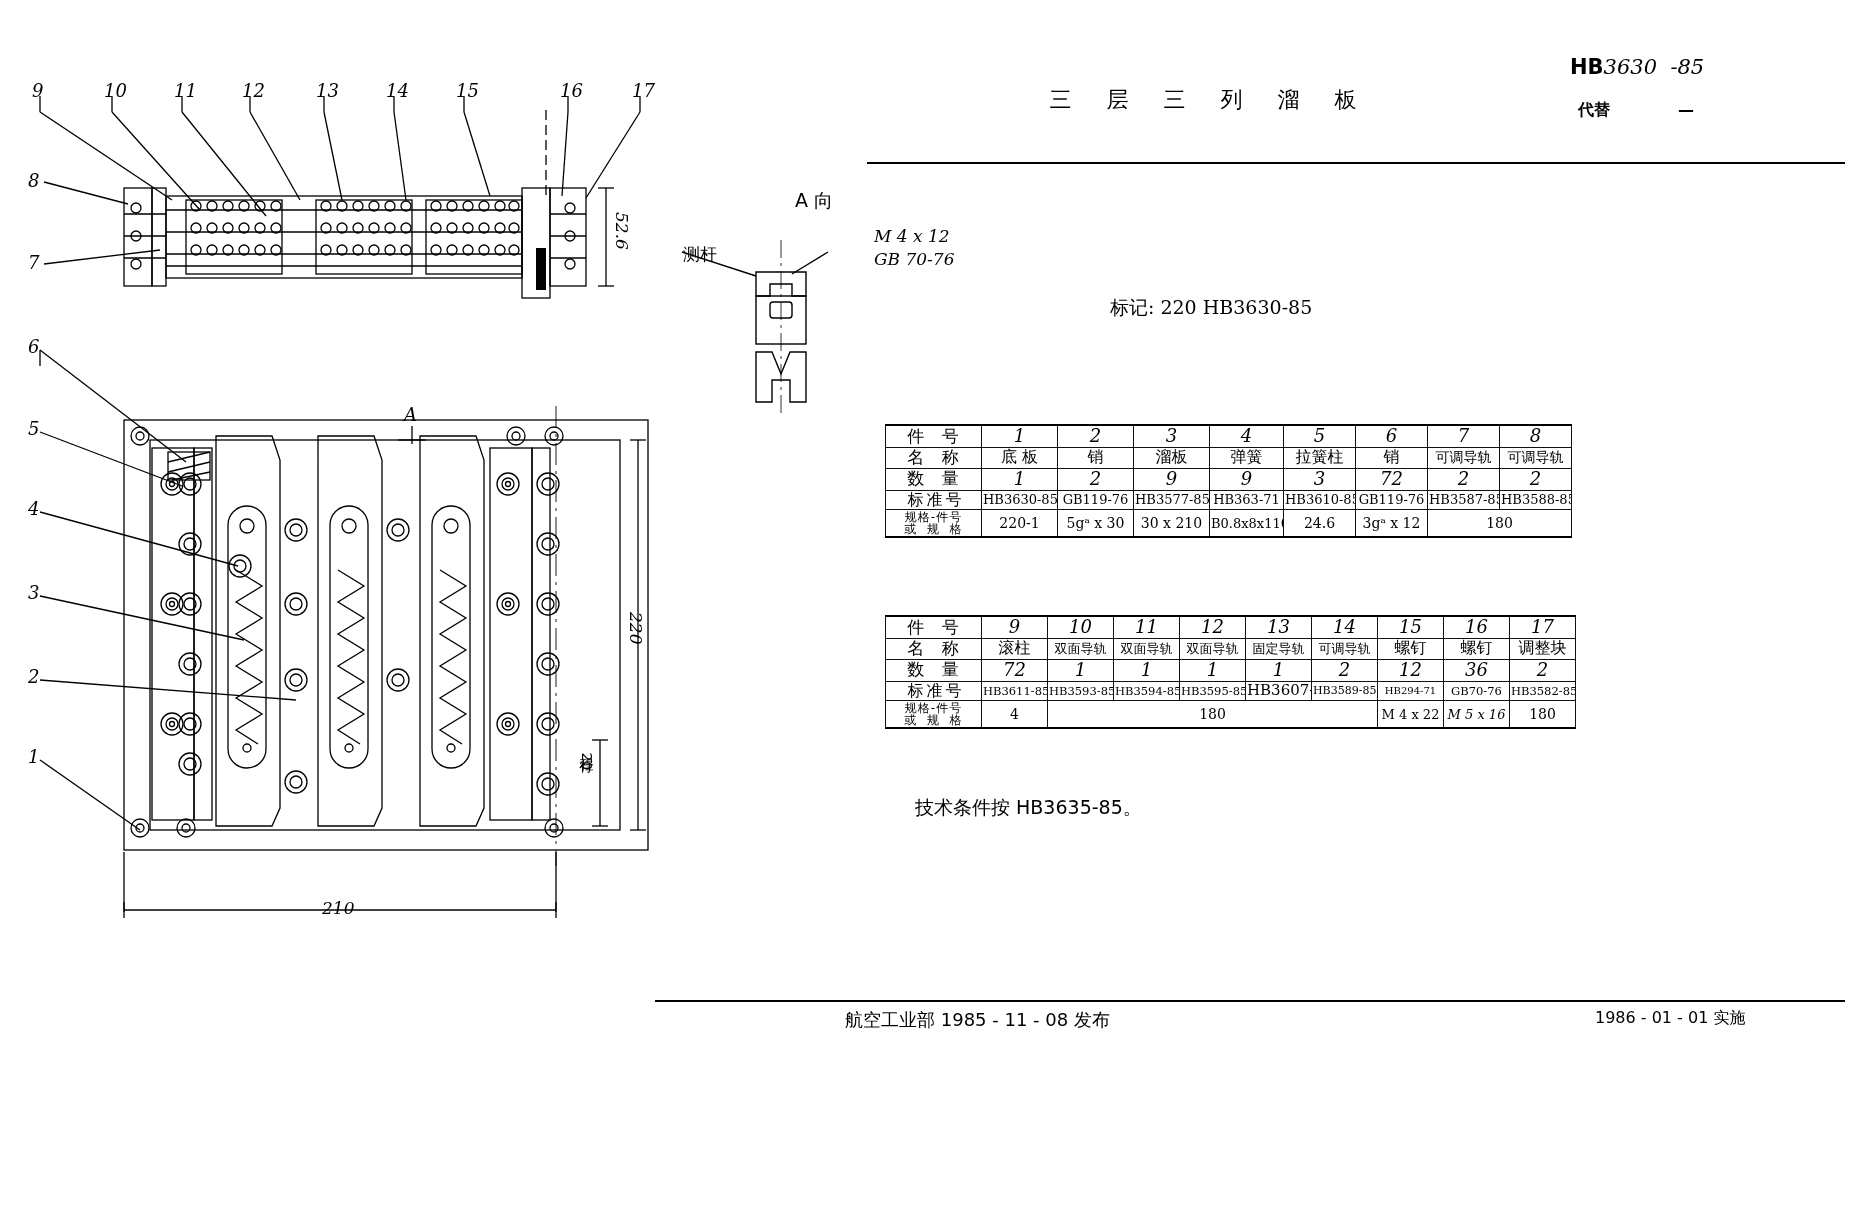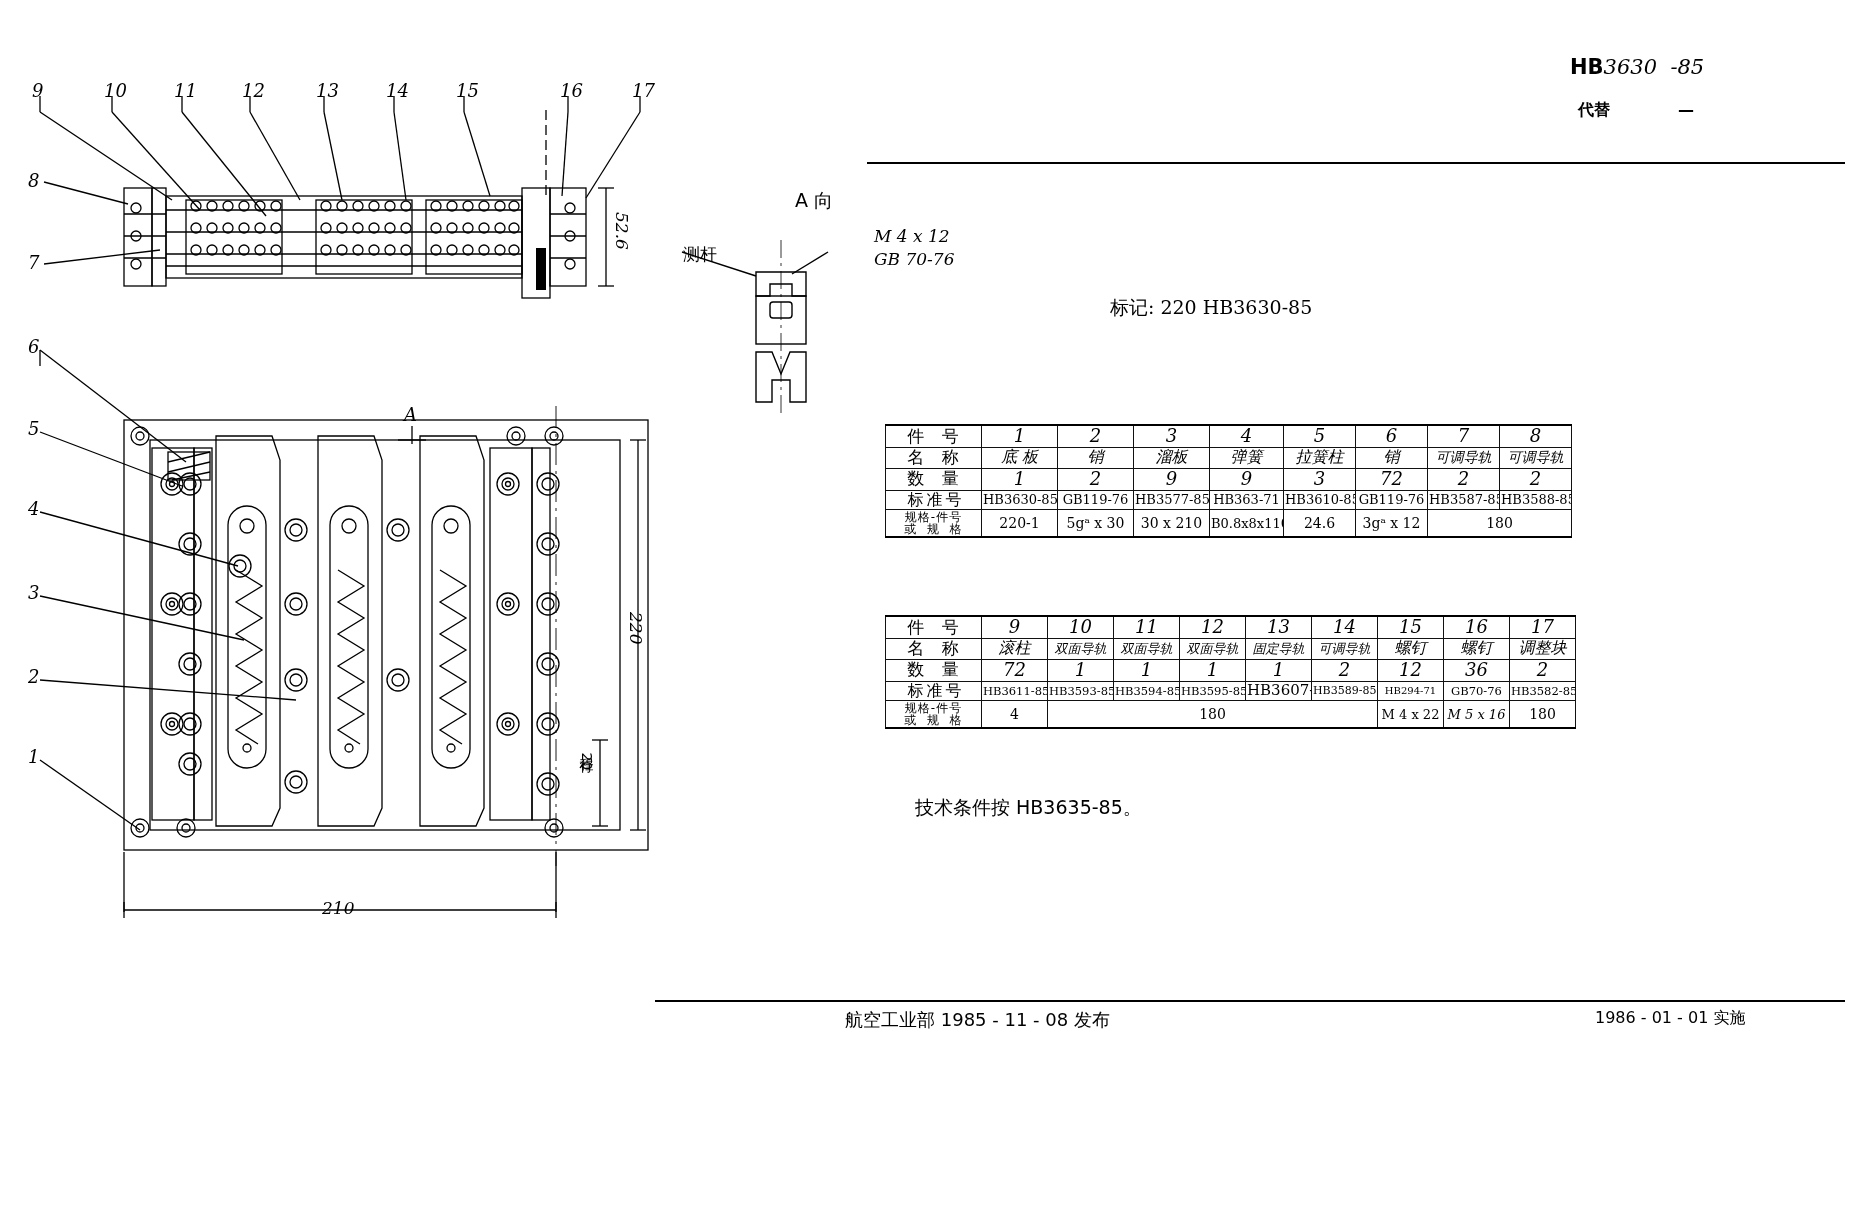--- a/index.html
+++ b/index.html
@@ -49,40 +49,41 @@
     font-size:15px;
   }
   table.parts td{
     border:1px solid #111;text-align:center;vertical-align:middle;
     padding:1px 1px;line-height:1.05;white-space:nowrap;overflow:hidden;
   }
   table.parts td.hdr{
     letter-spacing:6px;font-size:17px;padding-left:6px;
   }
   table.parts td.num{font-family:"DejaVu Serif",serif;font-style:italic;font-size:18px;}
-  table.parts td.name{font-size:16px;letter-spacing:0px;font-style:italic;}
+  table.parts td.name{font-size:16px;letter-spacing:0px;}
   table.parts td.std{font-family:"DejaVu Serif",serif;font-size:13px;}
   table.parts td.spec{font-family:"DejaVu Serif",serif;font-size:14px;}
   table.parts td.hdr2{font-size:12px;letter-spacing:1px;line-height:1.0;}
   table.parts tr.top td{border-top:2px solid #000;}
   table.parts tr.bot td{border-bottom:2px solid #000;}
 
   
   #drawing{position:absolute;left:0;top:0;width:880px;height:1000px;}
   #drawing-right{position:absolute;left:660px;top:180px;width:260px;height:260px;}
 
   .lbl{position:absolute;font-family:"DejaVu Serif",serif;font-style:italic;font-size:18px;}
   .lbl-cn{position:absolute;font-size:17px;}
 </style>
 </head>
 <body>
 
 <div class="page">
 
 
+  <div class="abs cn" id="std-subtitle">三 层 三 列 溜 板</div>
 
   <div class="abs" id="std-code">
     <b>HB</b><i>3630</i>&nbsp;&nbsp;<i>-85</i>
   </div>
 
   <div class="abs cn" id="replaces">
     <span>代替</span><span class="dash">—</span>
   </div>
 
   <div class="hrule" style="left:867px;top:162px;width:978px;height:2px;"></div>

